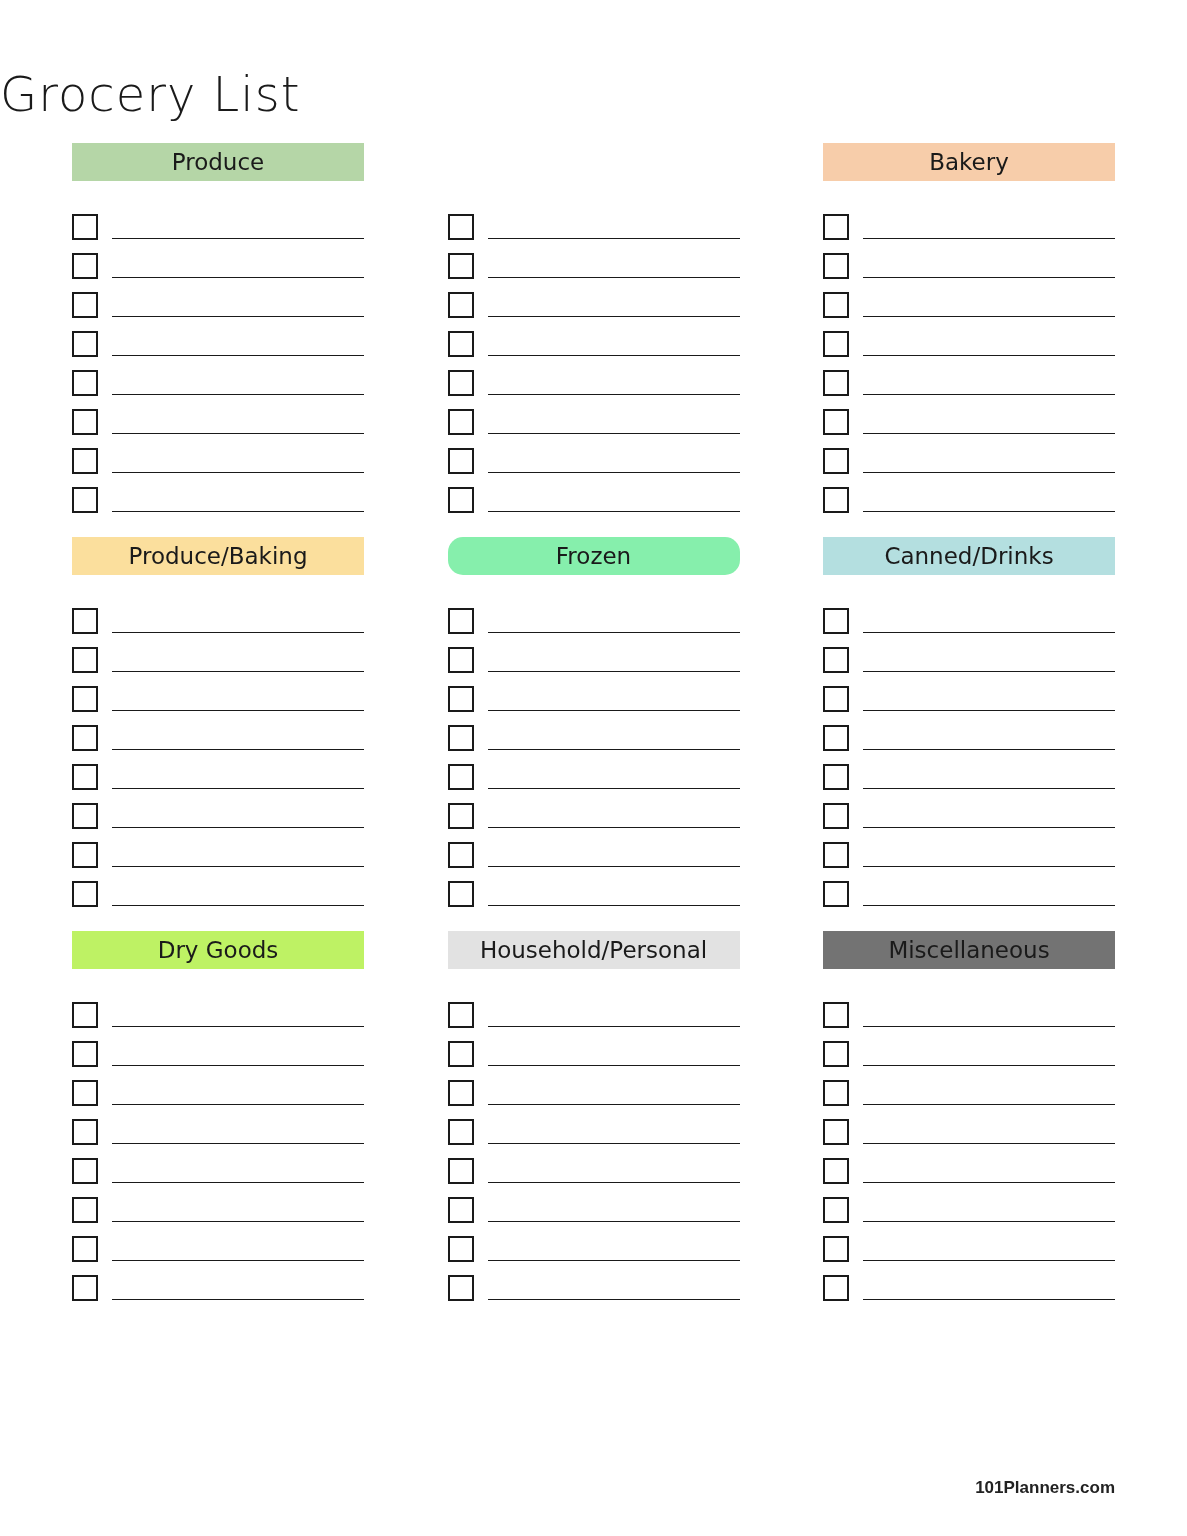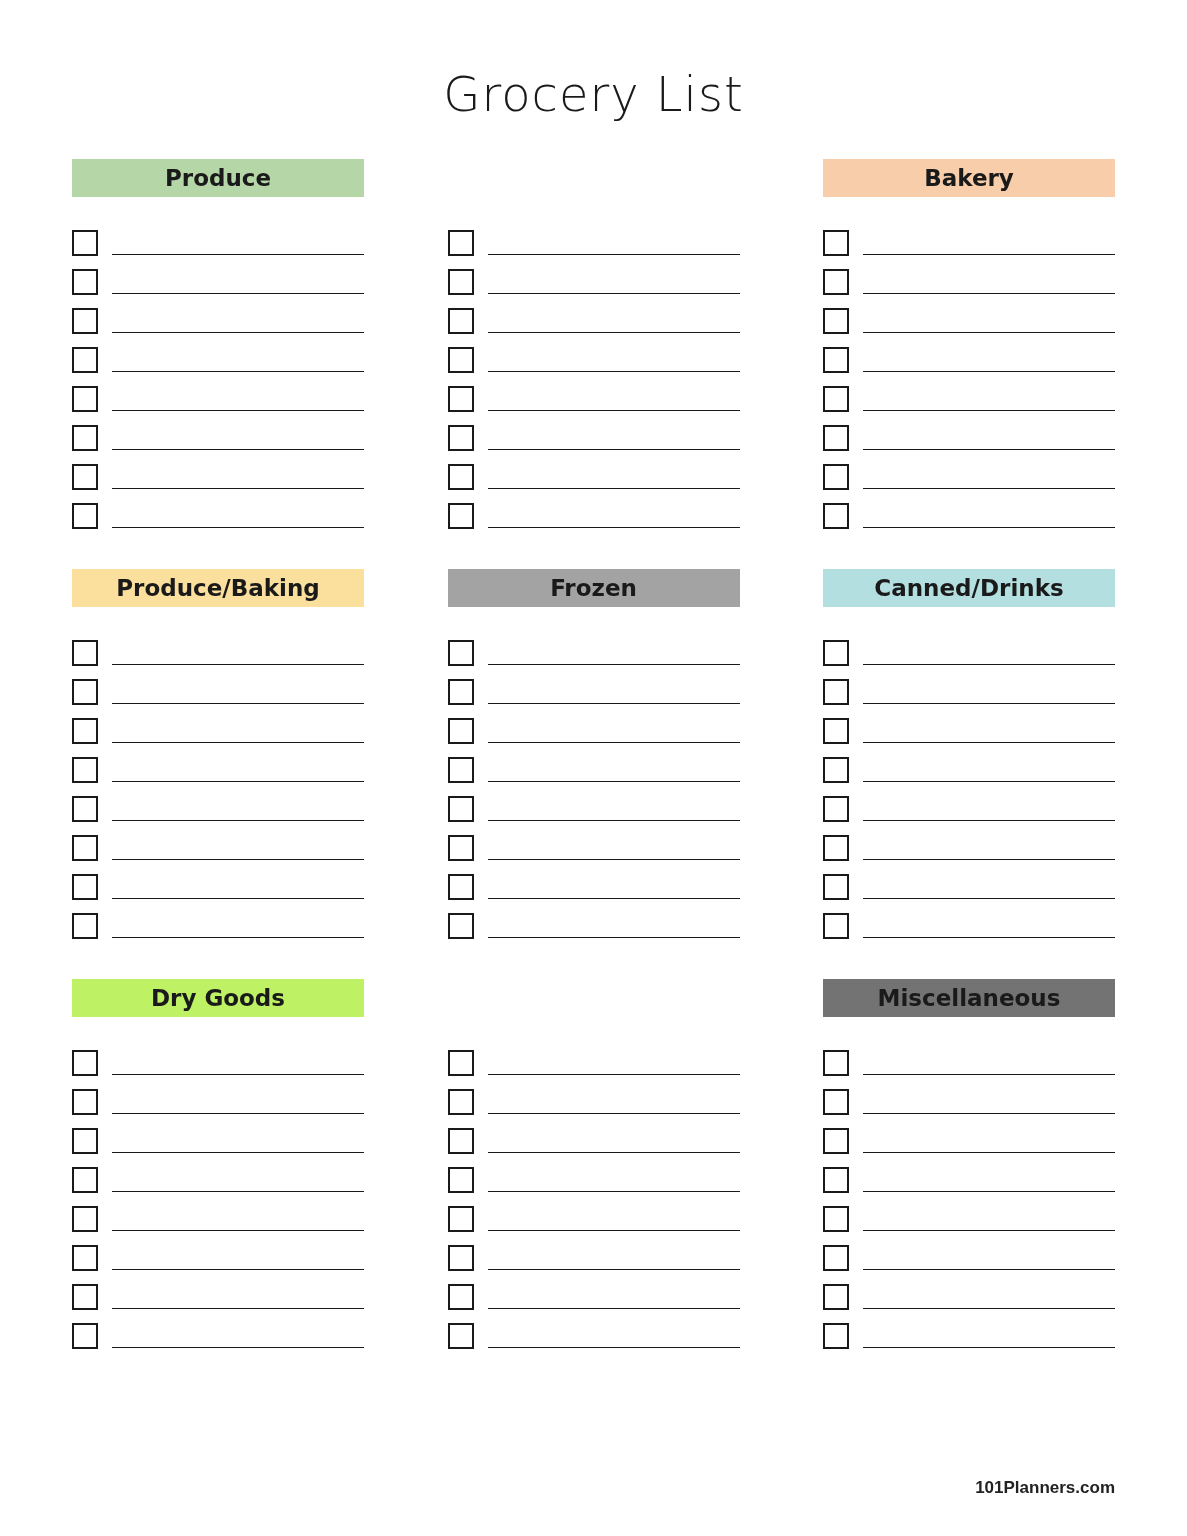--- a/index.html
+++ b/index.html
@@ -16,21 +16,20 @@
     overflow: hidden;
   }
   .page {
     width: 1187px;
     height: 1536px;
     box-sizing: border-box;
     padding: 0;
     position: relative;
   }
   .title {
-    text-align: center;
     font-family: "DejaVu Sans", sans-serif;
     font-weight: 300;
     font-size: 48px;
     letter-spacing: 1px;
     color: #1a1a1a;
     margin: 0;
     padding-top: 68px;
     line-height: 1.1;
   }
   .block {
@@ -43,25 +42,24 @@
     display: flex;
     gap: 0px;
     justify-content: space-between;
   }
   .header-cell {
     width: 292px;
     height: 38px;
     line-height: 38px;
     text-align: center;
     font-family: "DejaVu Sans", sans-serif;
-    font-weight: 700;
+    font-weight: 400;
     font-size: 23px;
     color: #1a1a1a;
     box-sizing: border-box;
-    margin-top: 16px;
   }
   .columns-row {
     display: flex;
     justify-content: space-between;
     margin-top: 22px;
   }
   .column {
     width: 292px;
     box-sizing: border-box;
   }
@@ -212,21 +210,21 @@
             <div class="checkbox"></div>
             <div class="writing-line"></div>
           </div>
         </div>
     </div>
   </div>
 
   <div class="block">
     <div class="headers-row">
       <div class="header-cell" style="background: rgb(251, 223, 157);">Produce/Baking</div>
-      <div class="header-cell" style="background: #a3a3a3;">Frozen</div>
+      <div class="header-cell" style="background: #86efac; border-radius: 15px;">Frozen</div>
       <div class="header-cell" style="background: rgb(180, 223, 224);">Canned/Drinks</div>
     </div>
     <div class="columns-row">
       <div class="column">
           <div class="line-row">
             <div class="checkbox"></div>
             <div class="writing-line"></div>
           </div>
           <div class="line-row">
             <div class="checkbox"></div>
@@ -324,20 +322,21 @@
             <div class="checkbox"></div>
             <div class="writing-line"></div>
           </div>
         </div>
     </div>
   </div>
 
   <div class="block">
     <div class="headers-row">
       <div class="header-cell" style="background: #bef264;">Dry Goods</div>
+      <div class="header-cell" style="background: rgb(226, 226, 226);">Household/Personal</div>
       <div class="header-cell" style="background: #737373; text-align: center;">Miscellaneous</div>
     </div>
     <div class="columns-row">
       <div class="column">
           <div class="line-row">
             <div class="checkbox"></div>
             <div class="writing-line"></div>
           </div>
           <div class="line-row">
             <div class="checkbox"></div>

